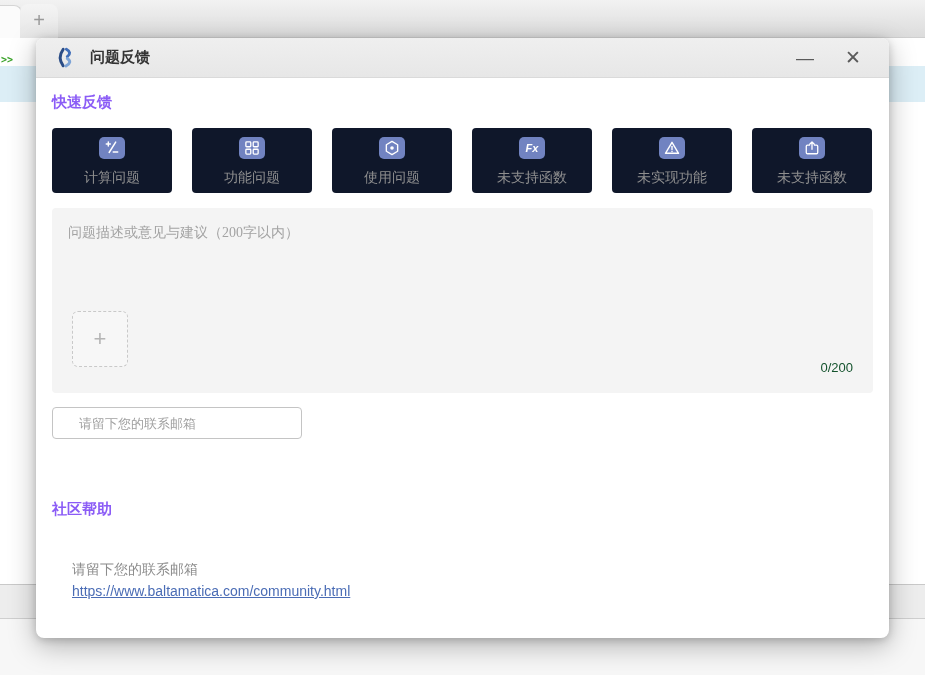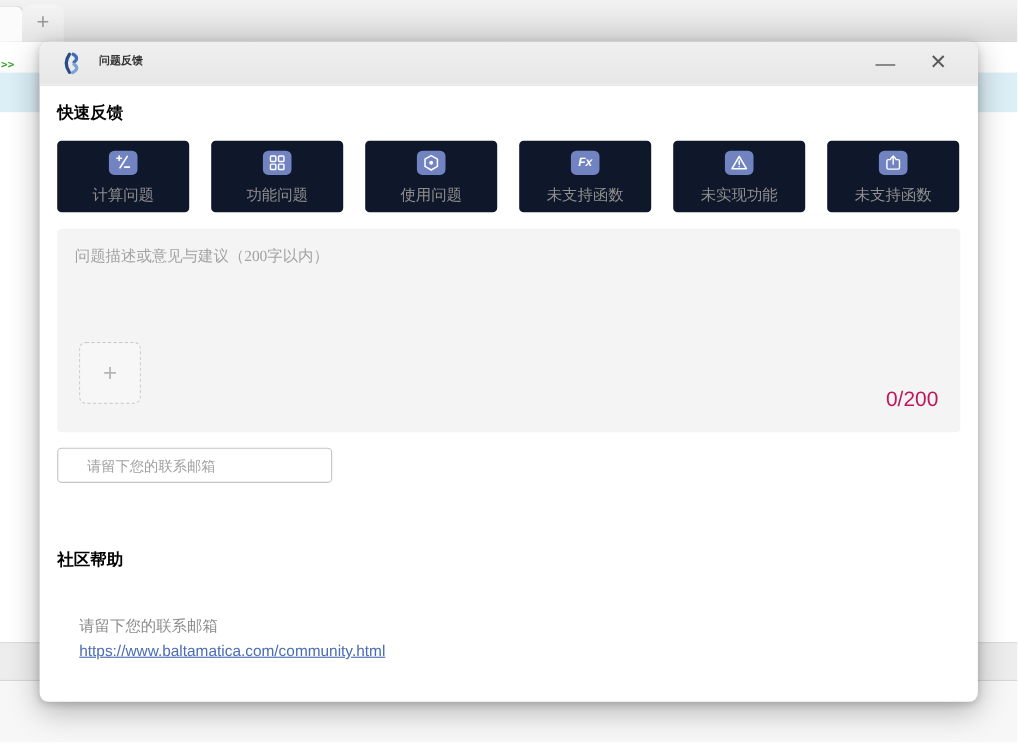--- a/index.html
+++ b/index.html
@@ -22,27 +22,27 @@
   .bg-line2 { position:absolute; left:0; top:618px; width:925px; height:1px; background:#cfcfcf; }
   .bg-band2 { position:absolute; left:0; top:619px; width:925px; height:56px; background:#f7f7f7; }
 
   
   .dialog { position:absolute; left:36px; top:38px; width:853px; height:600px;
     background:#fff; border-radius:8px; box-shadow:0 8px 28px rgba(0,0,0,.28), 0 2px 8px rgba(0,0,0,.18); }
   .titlebar { position:absolute; left:0; top:0; width:100%; height:40px;
     background:linear-gradient(#efefef,#e7e7e7); border-bottom:1px solid #dadada;
     border-radius:8px 8px 0 0; }
   .logo { position:absolute; left:18px; top:9px; width:22px; height:22px; }
-  .dlg-title { position:absolute; left:54px; top:10px; font-size:10px; font-weight:600; color:#333; }
+  .dlg-title { position:absolute; left:54px; top:10px; font-size:15px; font-weight:600; color:#333; }
   .win-btn { position:absolute; top:0; width:40px; height:40px; text-align:center; line-height:40px;
     color:#5a5a5a; cursor:pointer; }
   .win-min { right:64px; font-size:18px; }
   .win-close { right:16px; font-size:19px; }
 
-  .section-h { position:absolute; left:16px; font-size:15px; font-weight:700; color:#000000; }
+  .section-h { position:absolute; left:16px; font-size:15px; font-weight:700; color:#8b5cf6; }
   .h-quick { top:55px; }
   .h-community { top:462px; }
 
   .cards { position:absolute; left:16px; top:90px; width:821px; height:65px; display:flex; gap:20px; }
   .card { width:120px; height:65px; background:#0f172a; border-radius:4px; cursor:pointer;
     display:flex; flex-direction:column; align-items:center; justify-content:flex-start; padding-top:9px; }
   .tile { width:26px; height:22px; background:#7183c1; border-radius:5px;
     display:flex; align-items:center; justify-content:center; }
   .tile svg { display:block; }
   .tile .fx { color:#fff; font-size:11px; font-weight:700; font-style:italic; }
@@ -51,21 +51,21 @@
   .desc-wrap { position:absolute; left:16px; top:170px; width:821px; height:185px;
     background:#f4f4f4; border-radius:4px; }
   .desc-input { position:absolute; left:0; top:0; width:100%; height:95px; background:transparent;
     border:none; outline:none; resize:none; padding:16px; font-size:14px; color:#a16207;
     font-family:Liberation Serif, serif; }
   .desc-input::placeholder { color:#a3a3a3; }
   .upload-box { position:absolute; left:20px; bottom:26px; width:56px; height:56px;
     border:1px dashed #c9c9c9; border-radius:6px; background:#f7f7f7; cursor:pointer;
     display:flex; align-items:center; justify-content:center; }
   .upload-box span { color:#b5b5b5; font-size:22px; font-weight:300; }
-  .counter { position:absolute; right:20px; bottom:18px; font-size:19px; color:#be185d;margin-left:36px; }
+  .counter { position:absolute; right:20px; bottom:18px; font-size:13px; color:#14532d;margin-left:36px; }
 
   .email-input { position:absolute; left:16px; top:369px; width:250px; height:32px;
     border:1px solid #c4c4c4; border-radius:4px; background:#fff; padding:0 26px;
     font-size:13px; color:#555; outline:none;
     font-family:"Liberation Sans","DejaVu Sans",sans-serif; }
   .email-input::placeholder { color:#a0a0a0; }
   .submit-btn { position:absolute; right:18px; top:369px; width:102px; height:32px;
     background:#f8f8f8; border:1px solid #e0e0e0; border-radius:4px;
     font-size:14px; color:#c6c6c6; cursor:not-allowed;
     font-family:"Liberation Sans","DejaVu Sans",sans-serif; }

